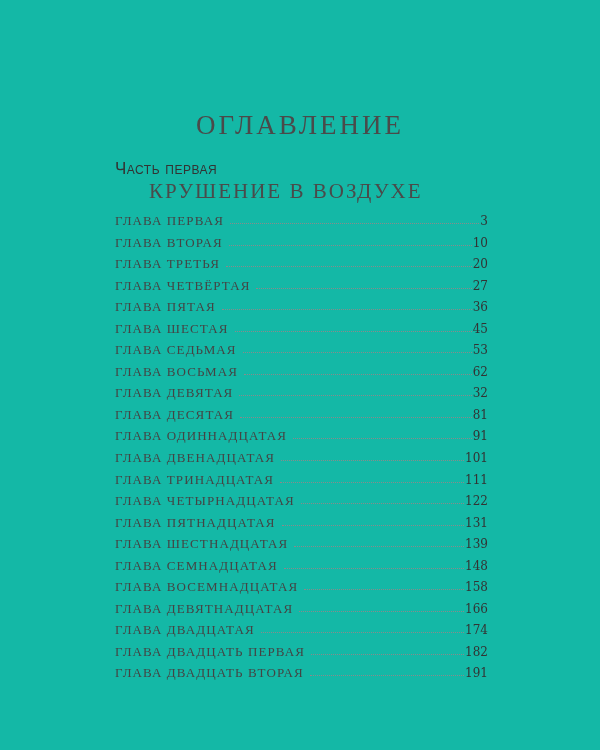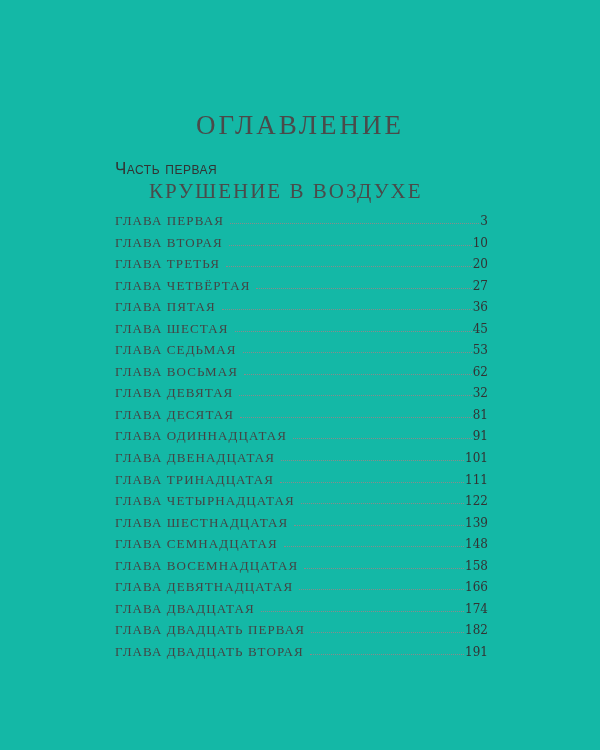--- a/index.html
+++ b/index.html
@@ -170,20 +170,25 @@
         <span class="entry-label">ГЛАВА ТРИНАДЦАТАЯ</span>
         <span class="entry-leader"></span>
         <span class="entry-page">111</span>
       </li>
     <li class="entry">
         <span class="entry-label">ГЛАВА ЧЕТЫРНАДЦАТАЯ</span>
         <span class="entry-leader"></span>
         <span class="entry-page">122</span>
       </li>
     <li class="entry">
+        <span class="entry-label">ГЛАВА ПЯТНАДЦАТАЯ</span>
+        <span class="entry-leader"></span>
+        <span class="entry-page">131</span>
+      </li>
+    <li class="entry">
         <span class="entry-label">ГЛАВА ШЕСТНАДЦАТАЯ</span>
         <span class="entry-leader"></span>
         <span class="entry-page">139</span>
       </li>
     <li class="entry">
         <span class="entry-label">ГЛАВА СЕМНАДЦАТАЯ</span>
         <span class="entry-leader"></span>
         <span class="entry-page">148</span>
       </li>
     <li class="entry">

